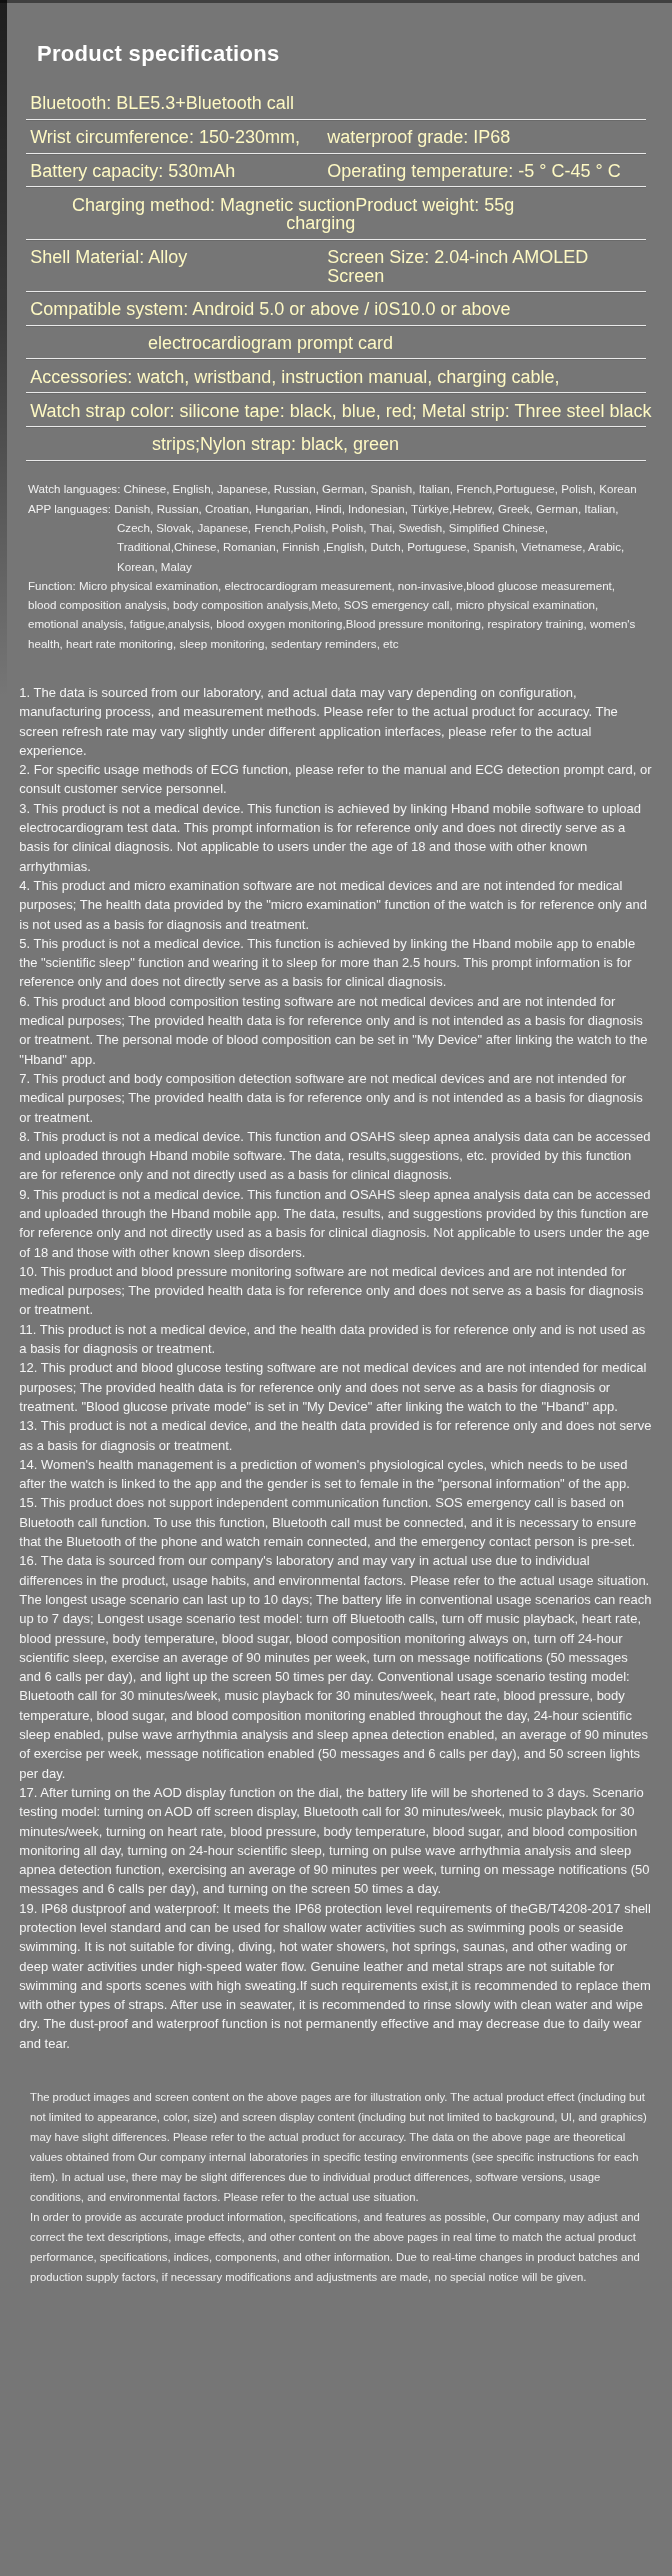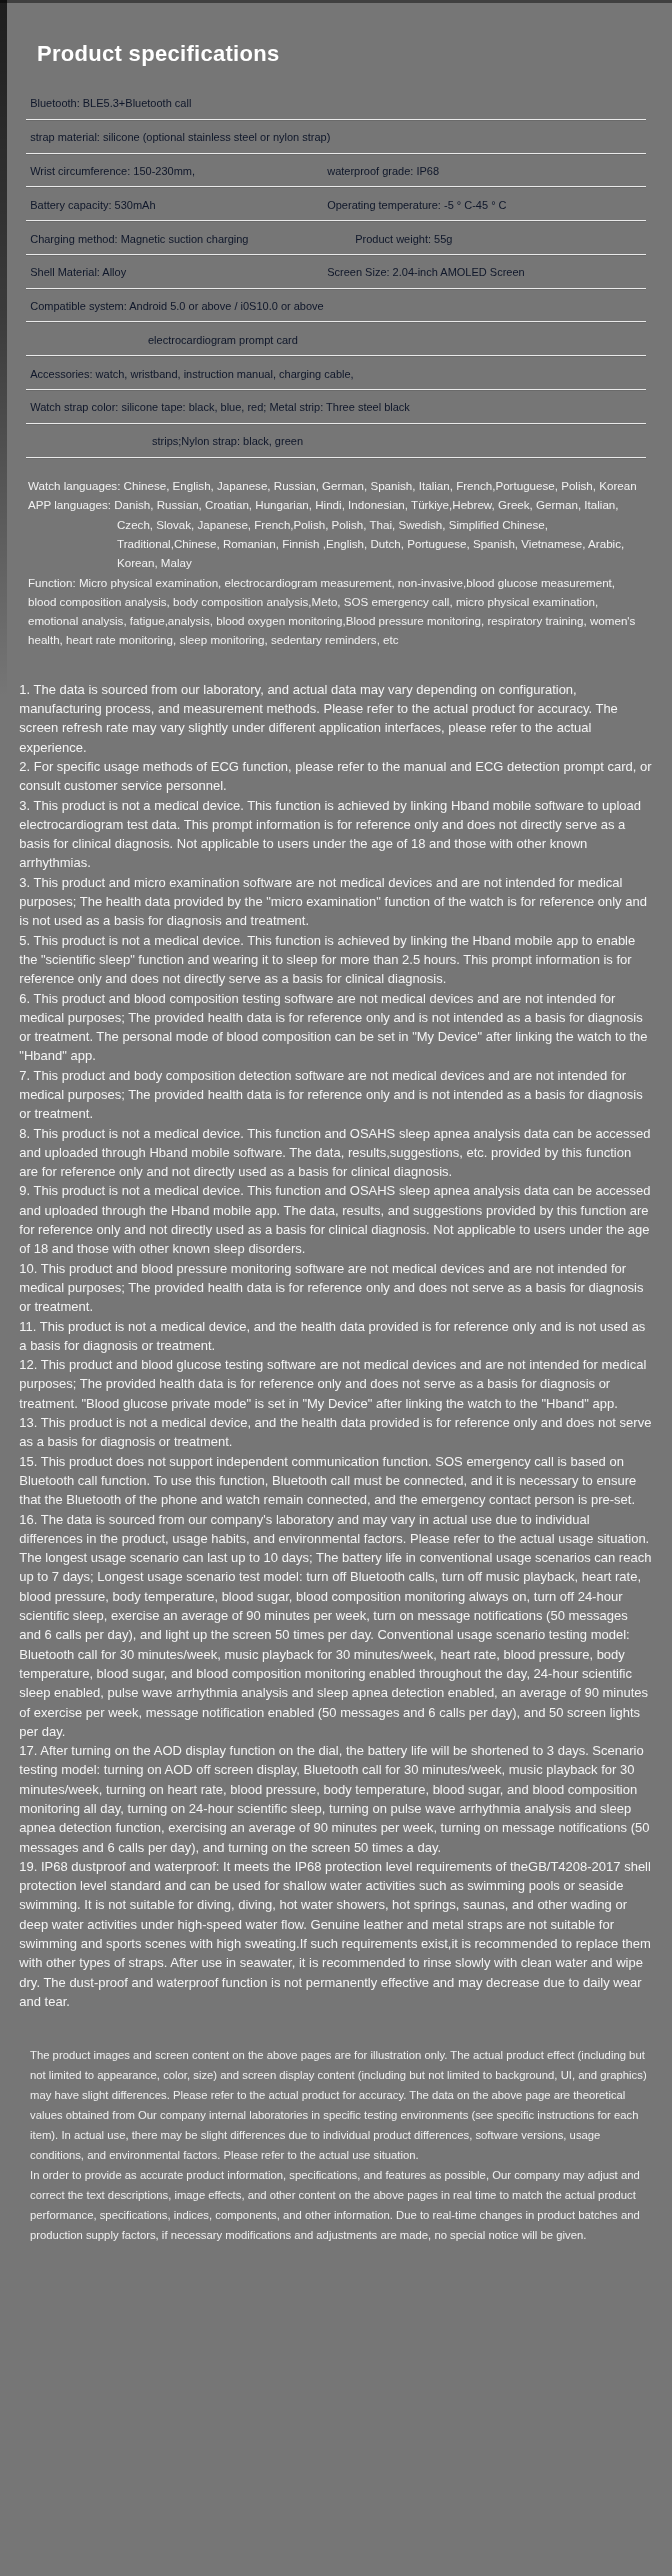--- a/index.html
+++ b/index.html
@@ -22,28 +22,28 @@
   .page-title {
     margin: 39px 0 0 37px;
     font-size: 22px; line-height: 30px;
     color: #ffffff;
     letter-spacing: 0.3px;
   }
   .spec-table { margin: 17px 26px 0 26px; }
   .spec-row {
     display: flex;
     padding: 8.4px 0 5.9px 4.2px;
-    font-size: 11px; line-height: 18.5px;
-    color: #0f172a;
+    font-size: 18px; line-height: 18.5px;
+    color: #fef9c3;
     border-bottom: 1.7px solid rgba(255,255,255,0.85);
     box-shadow: 0 0.8px 0 rgba(0,0,0,0.12);
   }
   .spec-row .c1 { flex: none; }
   .spec-row.two-col .c1 { width: 297px; }
-  .spec-row.two-col-wide .c1 { width: 325px; }
+  .spec-row.two-col-wide .c1 { width: 325px; text-align: right; }
   .spec-row.indent-1 { padding-left: 122px; }
   .spec-row.indent-2 { padding-left: 126px; }
   .info-block {
     margin: 18.5px 28px 0 28px;
     font-size: 11.6px; line-height: 19.3px;
     color: #f2f2f2;
   }
   .info-block .hang-watch { padding-left: 103px; text-indent: -103px; }
   .info-block .hang-app   { padding-left: 89px; text-indent: -89px; }
   .notes {
@@ -63,23 +63,20 @@
 <div class="edge-top"></div>
 <div class="edge-left"></div>
 
 <div>
 
   <h1 class="page-title">Product specifications</h1>
 
   <div class="spec-table">
     <div class="spec-row">
       <span class="c1">Bluetooth: BLE5.3+Bluetooth call</span>
-    </div>
-    <div class="spec-row">
-      <span class="c1">strap material: silicone (optional stainless steel or nylon strap)</span>
     </div>
     <div class="spec-row two-col">
       <span class="c1">Wrist circumference: 150-230mm,</span>
       <span class="c2">waterproof grade: IP68</span>
     </div>
     <div class="spec-row two-col">
       <span class="c1">Battery capacity: 530mAh</span>
       <span class="c2">Operating temperature: -5 ° C-45 ° C</span>
     </div>
     <div class="spec-row two-col-wide">
@@ -110,30 +107,31 @@
   <div class="info-block">
     <div class="hang-watch">Watch languages: Chinese, English, Japanese, Russian, German, Spanish, Italian, French,Portuguese, Polish, Korean</div>
     <div class="hang-app">APP languages: Danish, Russian, Croatian, Hungarian, Hindi, Indonesian, Türkiye,Hebrew, Greek, German, Italian, Czech, Slovak, Japanese, French,Polish, Polish, Thai, Swedish, Simplified Chinese, Traditional,Chinese, Romanian, Finnish ,English, Dutch, Portuguese, Spanish, Vietnamese, Arabic, Korean, Malay</div>
     <div>Function: Micro physical examination, electrocardiogram measurement, non-invasive,blood glucose measurement, blood composition analysis, body composition analysis,Meto, SOS emergency call, micro physical examination, emotional analysis, fatigue,analysis, blood oxygen monitoring,Blood pressure monitoring, respiratory training, women's health, heart rate monitoring, sleep monitoring, sedentary reminders, etc</div>
   </div>
 
   <div class="notes">
     <div>1. The data is sourced from our laboratory, and actual data may vary depending on configuration, manufacturing process, and measurement methods. Please refer to the actual product for accuracy. The screen refresh rate may vary slightly under different application interfaces, please refer to the actual experience.</div>
     <div>2. For specific usage methods of ECG function, please refer to the manual and ECG detection prompt card, or consult customer service personnel.</div>
     <div>3. This product is not a medical device. This function is achieved by linking Hband mobile software to upload electrocardiogram test data. This prompt information is for reference only and does not directly serve as a basis for clinical diagnosis. Not applicable to users under the age of 18 and those with other known arrhythmias.</div>
-    <div>3. This product and micro examination software are not medical devices and are not intended for medical purposes; The health data provided by the "micro examination"  function of the watch is for reference only and is not used as a basis for diagnosis and treatment.</div>
+    <div>4. This product and micro examination software are not medical devices and are not intended for medical purposes; The health data provided by the "micro examination"  function of the watch is for reference only and is not used as a basis for diagnosis and treatment.</div>
     <div>5. This product is not a medical device. This function is achieved by linking the Hband mobile app to enable the "scientific sleep" function and wearing it to sleep for more than 2.5 hours. This prompt information is for reference only and does not directly serve as a basis for clinical diagnosis.</div>
     <div>6. This product and blood composition testing software are not medical devices and are not intended for medical purposes; The provided health data is for reference only and is not intended as a basis for diagnosis or treatment. The personal mode of blood composition can be set in "My Device" after linking the watch to the "Hband" app.</div>
     <div>7. This product and body composition detection software are not medical devices and are not intended for medical purposes; The provided health data is for reference only and is not intended as a basis for diagnosis or treatment.</div>
     <div>8. This product is not a medical device. This function and OSAHS sleep apnea analysis data can be accessed and uploaded through Hband mobile software. The data, results,suggestions, etc. provided by this function are for reference only and not directly used as a basis for clinical diagnosis.</div>
     <div>9. This product is not a medical device. This function and OSAHS sleep apnea analysis data can be accessed and uploaded through the Hband mobile app. The data, results, and suggestions provided by this function are for reference only and not directly used as a basis for clinical diagnosis. Not applicable to users under the age of 18 and those with other known sleep disorders.</div>
     <div>10. This product and blood pressure monitoring software are not medical devices and are not intended for medical purposes; The provided health data is for reference only and does not serve as a basis for diagnosis or treatment.</div>
     <div>11. This product is not a medical device, and the health data provided is for reference only and is not used as a basis for diagnosis or treatment.</div>
     <div>12. This product and blood glucose testing software are not medical devices and are not intended for medical purposes; The provided health data is for reference only and does not serve as a basis for diagnosis or treatment. "Blood glucose private mode" is set in "My Device" after linking the watch to the "Hband" app.</div>
     <div>13. This product is not a medical device, and the health data provided is for reference only and does not serve as a basis for diagnosis or treatment.</div>
+    <div>14. Women's health management is a prediction of women's physiological cycles, which needs to be used after the watch is linked to the app and the gender is set to female in the "personal information" of the app.</div>
     <div>15. This product does not support independent communication function. SOS emergency call is based on Bluetooth call function. To use this function, Bluetooth call must be connected, and it is necessary to ensure that the Bluetooth of the phone and watch remain connected, and the emergency contact person is pre-set.</div>
     <div>16. The data is sourced from our company's laboratory and may vary in actual use due to individual differences in the product, usage habits, and environmental factors. Please refer to the actual usage situation. The longest usage scenario can last up to 10 days; The battery life in conventional usage scenarios can reach up to 7 days; Longest usage scenario test model: turn off Bluetooth calls, turn off music playback, heart rate, blood pressure, body temperature, blood sugar, blood composition monitoring always on, turn off 24-hour scientific sleep, exercise an average of 90 minutes per week, turn on message notifications (50 messages and 6 calls per day), and light up the screen 50 times per day. Conventional usage scenario testing model: Bluetooth call for 30 minutes/week, music playback for 30 minutes/week, heart rate, blood pressure, body temperature, blood sugar, and blood composition monitoring enabled throughout the day, 24-hour scientific sleep enabled, pulse wave arrhythmia analysis and sleep apnea detection enabled, an average of 90 minutes of exercise per week, message notification enabled (50 messages and 6 calls per day), and 50 screen lights per day.</div>
     <div>17. After turning on the AOD display function on the dial, the battery life will be shortened to 3 days. Scenario testing model: turning on AOD off screen display, Bluetooth call for 30 minutes/week, music playback for 30 minutes/week, turning on heart rate, blood pressure, body temperature, blood sugar, and blood composition monitoring all day, turning on 24-hour scientific sleep, turning on pulse wave arrhythmia analysis and sleep apnea detection function, exercising an average of 90 minutes per week, turning on message notifications (50 messages and 6 calls per day), and turning on the screen 50 times a day.</div>
     <div>19. IP68 dustproof and waterproof: It meets the IP68 protection level requirements of theGB/T4208-2017 shell protection level standard and can be used for shallow water activities such as swimming pools or seaside swimming. It is not suitable for diving, diving, hot water showers, hot springs, saunas, and other wading or deep water activities under high-speed water flow. Genuine leather and metal straps are not suitable for swimming and sports scenes with high sweating.If such requirements exist,it is recommended to replace them with other types of straps. After use in seawater, it is recommended to rinse slowly with clean water and wipe dry. The dust-proof and waterproof function is not permanently effective and may decrease due to daily wear and tear.</div>
   </div>
 
   <div class="footer">
     <div>The product images and screen content on the above pages are for illustration only. The actual product effect (including but not limited to appearance, color, size) and screen display content (including but not limited to background, UI, and graphics) may have slight differences. Please refer to the actual product for accuracy. The data on the above page are theoretical values obtained from Our company internal laboratories in specific testing environments (see specific instructions for each item). In actual use, there may be slight differences due to individual product differences, software versions, usage conditions, and environmental factors. Please refer to the actual use situation.</div>
     <div>In order to provide as accurate product information, specifications, and features as possible, Our company may adjust and correct the text descriptions, image effects, and other content on the above pages in real time to match the actual product performance, specifications, indices, components, and other information. Due to real-time changes in product batches and production supply factors, if necessary modifications and adjustments are made, no special notice will be given.</div>
   </div>

